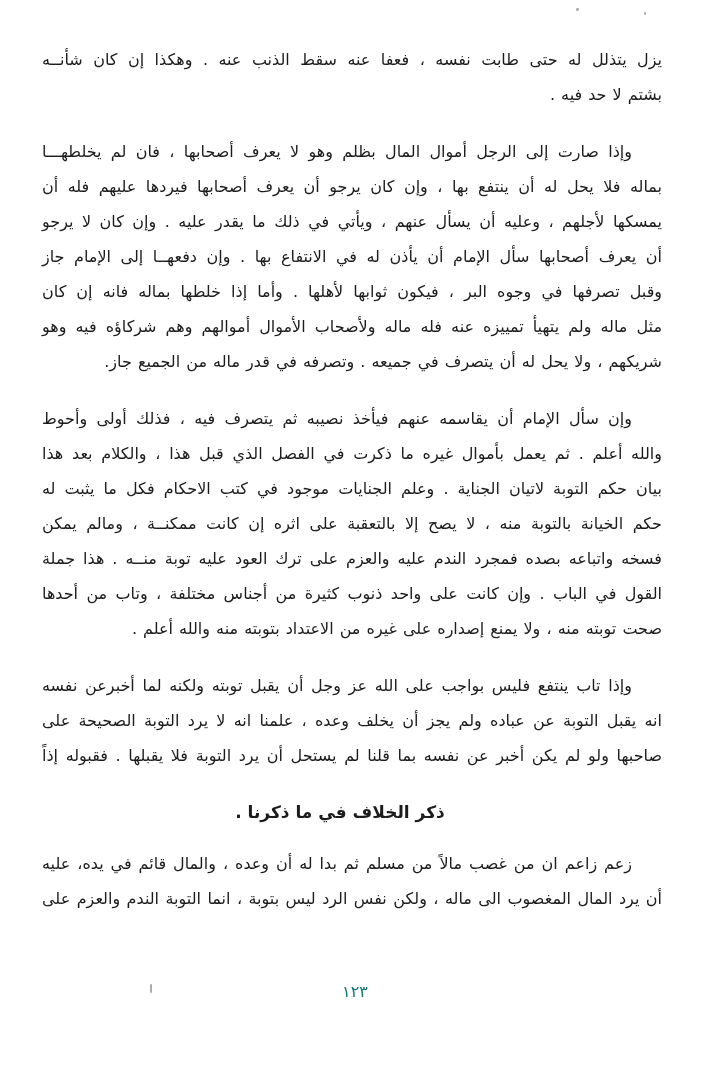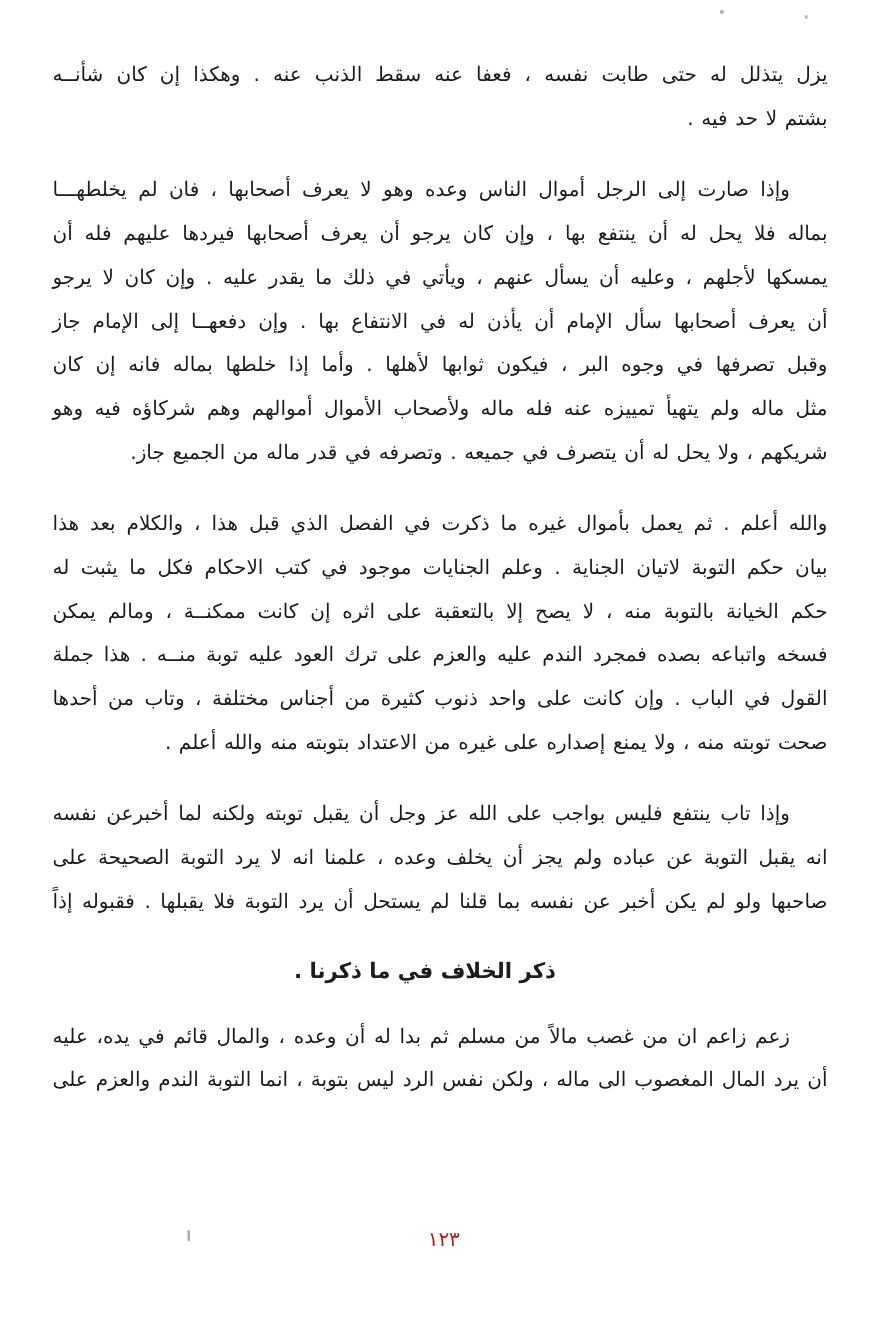--- a/index.html
+++ b/index.html
@@ -41,21 +41,21 @@
     margin: 8px 0 16px 0;
   }
   .page-number {
     position: absolute;
     top: 982px;
     left: 0;
     right: 0;
     text-align: center;
     font-size: 16px;
     letter-spacing: 3px;
-    color: #b91c1c;
+    color: #0f766e;
   }
   .speck {
     position: absolute;
     background: #6a6a6a;
     opacity: 0.55;
     border-radius: 40%;
   }
   .speck.s1 { left: 576px; top: 8px;  width: 3px; height: 3px; }
   .speck.s2 { left: 644px; top: 12px; width: 2px; height: 3px; }
   .speck.s3 { left: 150px; top: 984px; width: 2px; height: 9px; border-radius: 1px; }
@@ -67,29 +67,30 @@
   <span class="speck s1"></span>
   <span class="speck s2"></span>
   <span class="speck s3"></span>
 
   <main class="text-block">
       <div class="para">
         <div class="line">يزل يتذلل له حتى طابت نفسه ، فعفا عنه سقط الذنب عنه . وهكذا إن كان شأنــه</div>
         <div class="line short">بشتم لا حد فيه .</div>
       </div>
       <div class="para">
-        <div class="line first">وإذا صارت إلى الرجل أموال الناس وعده وهو لا يعرف أصحابها ، فان لم يخلطهـــا</div>
+        <div class="line first">وإذا صارت إلى الرجل أموال المال بظلم وهو لا يعرف أصحابها ، فان لم يخلطهـــا</div>
         <div class="line">بماله فلا يحل له أن ينتفع بها ، وإن كان يرجو أن يعرف أصحابها فيردها عليهم فله أن</div>
         <div class="line">يمسكها لأجلهم ، وعليه أن يسأل عنهم ، ويأتي في ذلك ما يقدر عليه . وإن كان لا يرجو</div>
         <div class="line">أن يعرف أصحابها سأل الإمام أن يأذن له في الانتفاع بها . وإن دفعهــا إلى الإمام جاز</div>
         <div class="line">وقبل تصرفها في وجوه البر ، فيكون ثوابها لأهلها . وأما إذا خلطها بماله فانه إن كان</div>
         <div class="line">مثل ماله ولم يتهيأ تمييزه عنه فله ماله ولأصحاب الأموال أموالهم وهم شركاؤه فيه وهو</div>
         <div class="line short">شريكهم ، ولا يحل له أن يتصرف في جميعه . وتصرفه في قدر ماله من الجميع جاز.</div>
       </div>
       <div class="para">
+        <div class="line first">وإن سأل الإمام أن يقاسمه عنهم فيأخذ نصيبه ثم يتصرف فيه ، فذلك أولى وأحوط</div>
         <div class="line">والله أعلم . ثم يعمل بأموال غيره ما ذكرت في الفصل الذي قبل هذا ، والكلام بعد هذا</div>
         <div class="line">بيان حكم التوبة لاتيان الجناية . وعلم الجنايات موجود في كتب الاحكام فكل ما يثبت له</div>
         <div class="line">حكم الخيانة بالتوبة منه ، لا يصح إلا بالتعقبة على اثره إن كانت ممكنــة ، ومالم يمكن</div>
         <div class="line">فسخه واتباعه بصده فمجرد الندم عليه والعزم على ترك العود عليه توبة منــه . هذا جملة</div>
         <div class="line">القول في الباب . وإن كانت على واحد ذنوب كثيرة من أجناس مختلفة ، وتاب من أحدها</div>
         <div class="line short">صحت توبته منه ، ولا يمنع إصداره على غيره من الاعتداد بتوبته منه والله أعلم .</div>
       </div>
       <div class="para">
         <div class="line first">وإذا تاب ينتفع فليس بواجب على الله عز وجل أن يقبل توبته ولكنه لما أخبرعن نفسه</div>
         <div class="line">انه يقبل التوبة عن عباده ولم يجز أن يخلف وعده ، علمنا انه لا يرد التوبة الصحيحة على</div>

